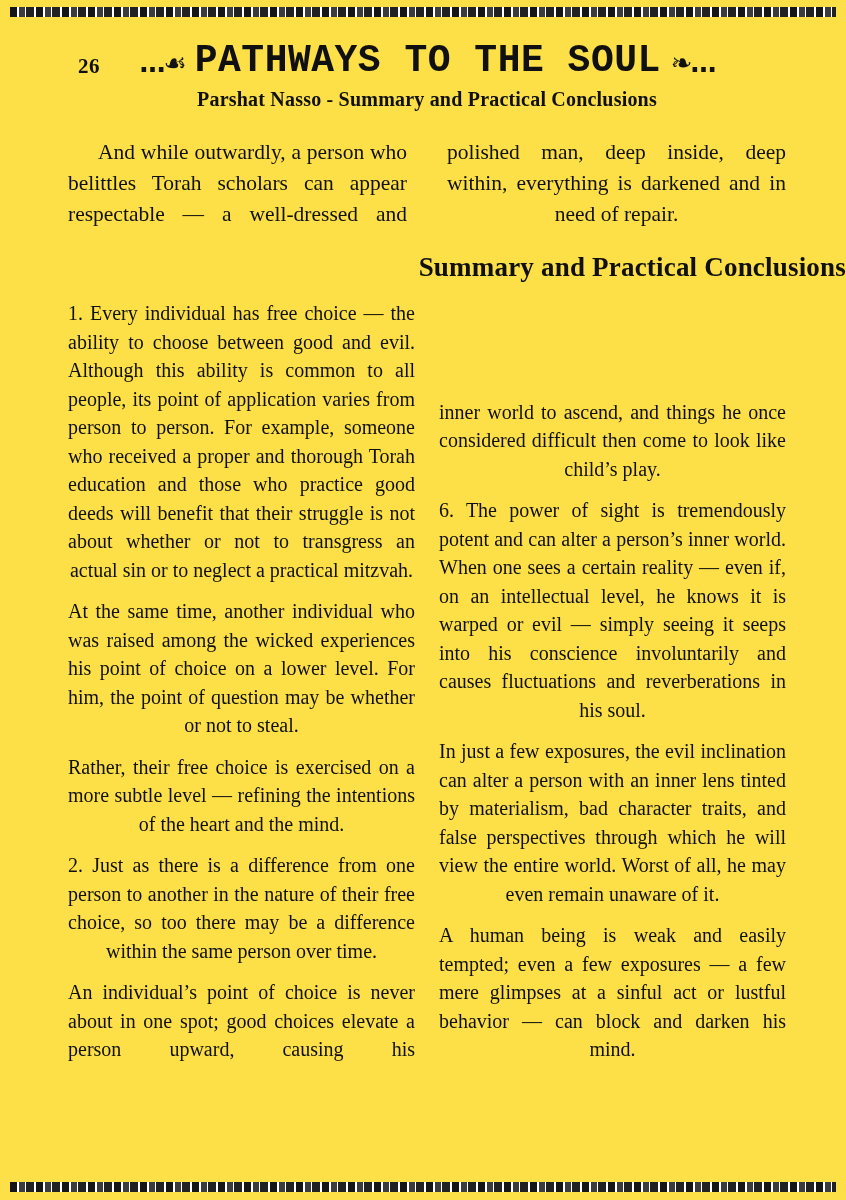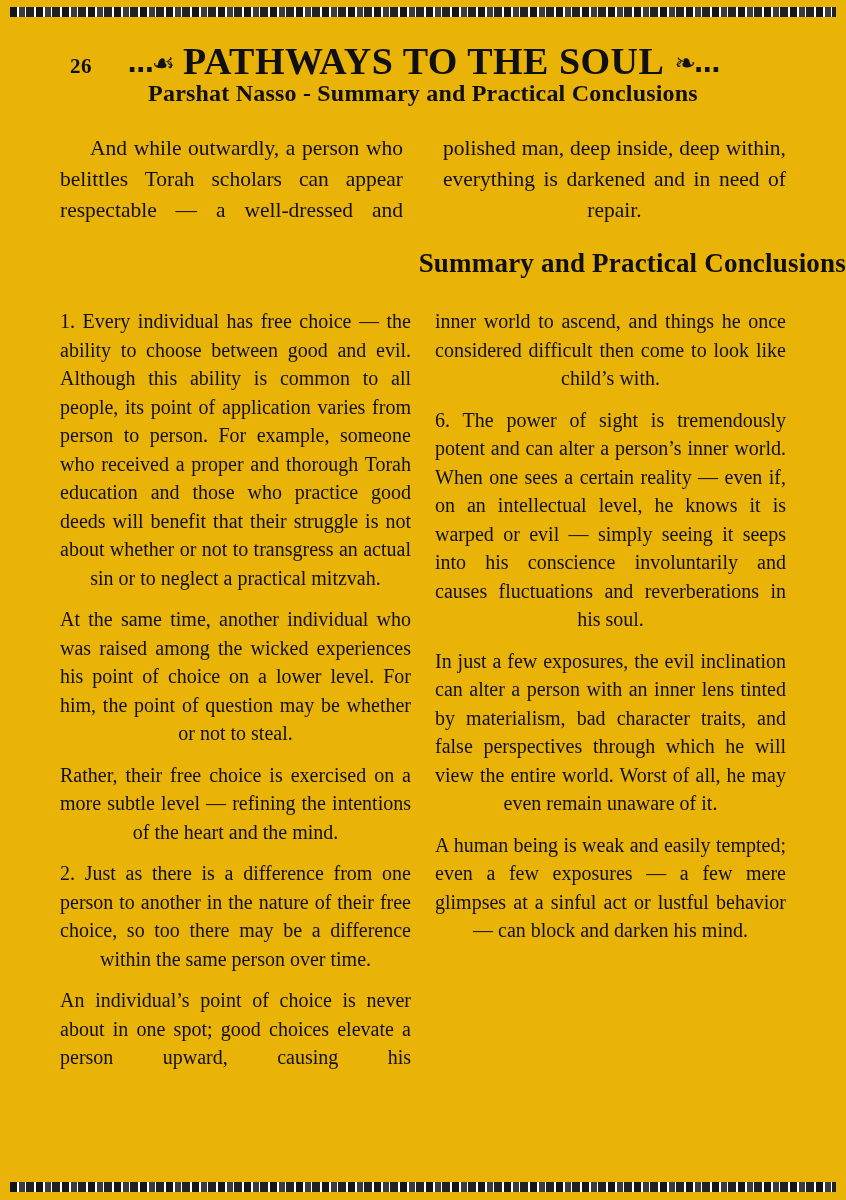--- a/index.html
+++ b/index.html
@@ -1,23 +1,24 @@
 <!DOCTYPE html>
 <html><head>
 <meta charset="utf-8">
 <style>
   html,body{margin:0;padding:0;background:#ffffff;}
   .page{
     position:relative;
     width:846px;height:1200px;
-    background:#eab308;
+    background:#fde047;
     color:#101010;
     font-family:"Liberation Serif","DejaVu Serif",serif;
     overflow:hidden;
     box-sizing:border-box;
+    padding-left:8px;
   }
   .orn-band{
     position:absolute;left:10px;right:10px;height:10px;
     background:
       repeating-linear-gradient(90deg,#161616 0 7px,#ffffff 7px 9px,#3c3c3c 9px 15px,#ffffff 15px 16px,#222222 16px 24px,#ffffff 24px 26px),
       repeating-linear-gradient(0deg,#000 0 2px,transparent 2px 4px);
   }
   .orn-band.top{top:7px;}
   .orn-band.bottom{bottom:8px;}
 
@@ -25,55 +26,56 @@
   .page-number{
     position:absolute;left:70px;top:12px;
     font-weight:bold;font-size:21px;letter-spacing:.5px;
   }
   .title-row{
     display:flex;justify-content:center;align-items:center;gap:10px;
     font-weight:bold;
   }
   .title{
     font-size:38px;line-height:1.0;letter-spacing:.5px;
-    font-weight:bold;white-space:nowrap;
+    font-weight:bold;white-space:nowrap;font-family:Liberation Mono, monospace;
   }
   .ornament{
     font-family:"DejaVu Sans",sans-serif;
     font-size:26px;line-height:1;color:#121212;
     white-space:nowrap;letter-spacing:-2px;
     transform:translateY(2px);
   }
   .subtitle{
-    font-weight:bold;font-size:24px;letter-spacing:.2px;
+    margin-top:8px;font-weight:bold;font-size:20px;letter-spacing:.2px;
   }
 
   .cols{
     display:flex;gap:40px;
     padding:0 60px;
     box-sizing:border-box;
+    align-items:flex-end;
   }
   .col{flex:1 1 0;min-width:0;}
 
   .intro{margin-top:26px;}
   .intro p{
     margin:0;
     font-size:21.5px;line-height:31px;
     text-align:justify;text-align-last:center;
     text-justify:inter-word;
   }
   .intro p.indent{text-indent:30px;}
   .intro p.cont{text-align-last:justify;}
 
   .section-heading{
     margin-top:22px;
     text-align:right;font-weight:bold;font-size:27px;letter-spacing:.2px;
   }
 
-  .body-cols{margin-top:28px;gap:24px;}
+  .body-cols{margin-top:16px;gap:24px;}
   .body-cols p{
     margin:0 0 13px 0;
     font-size:20px;line-height:28.5px;
     text-align:justify;text-align-last:center;
     text-justify:inter-word;
   }
   .body-cols p.cont{text-align-last:justify;margin-bottom:0;}
   .body-cols p:last-child{margin-bottom:0;}
 </style>
 </head>
@@ -106,21 +108,21 @@
 
   <div class="cols body-cols">
     <div class="col">
       <p>1. Every individual has free choice — the ability to choose between good and evil. Although this ability is common to all people, its point of application varies from person to person. For example, someone who received a proper and thorough Torah education and those who practice good deeds will benefit that their struggle is not about whether or not to transgress an actual sin or to neglect a practical mitzvah.</p>
       <p>At the same time, another individual who was raised among the wicked experiences his point of choice on a lower level. For him, the point of question may be whether or not to steal.</p>
       <p>Rather, their free choice is exercised on a more subtle level — refining the intentions of the heart and the mind.</p>
       <p>2. Just as there is a difference from one person to another in the nature of their free choice, so too there may be a difference within the same person over time.</p>
       <p class="cont">An individual’s point of choice is never about in one spot; good choices elevate a person upward, causing his</p>
     </div>
     <div class="col">
-      <p>inner world to ascend, and things he once considered difficult then come to look like child’s with.</p>
+      <p>inner world to ascend, and things he once considered difficult then come to look like child’s play.</p>
       <p>6. The power of sight is tremendously potent and can alter a person’s inner world. When one sees a certain reality — even if, on an intellectual level, he knows it is warped or evil — simply seeing it seeps into his conscience involuntarily and causes fluctuations and reverberations in his soul.</p>
       <p>In just a few exposures, the evil inclination can alter a person with an inner lens tinted by materialism, bad character traits, and false perspectives through which he will view the entire world. Worst of all, he may even remain unaware of it.</p>
       <p>A human being is weak and easily tempted; even a few exposures — a few mere glimpses at a sinful act or lustful behavior — can block and darken his mind.</p>
     </div>
   </div>
 
   <div class="orn-band bottom"></div>
 
 </div>
 

